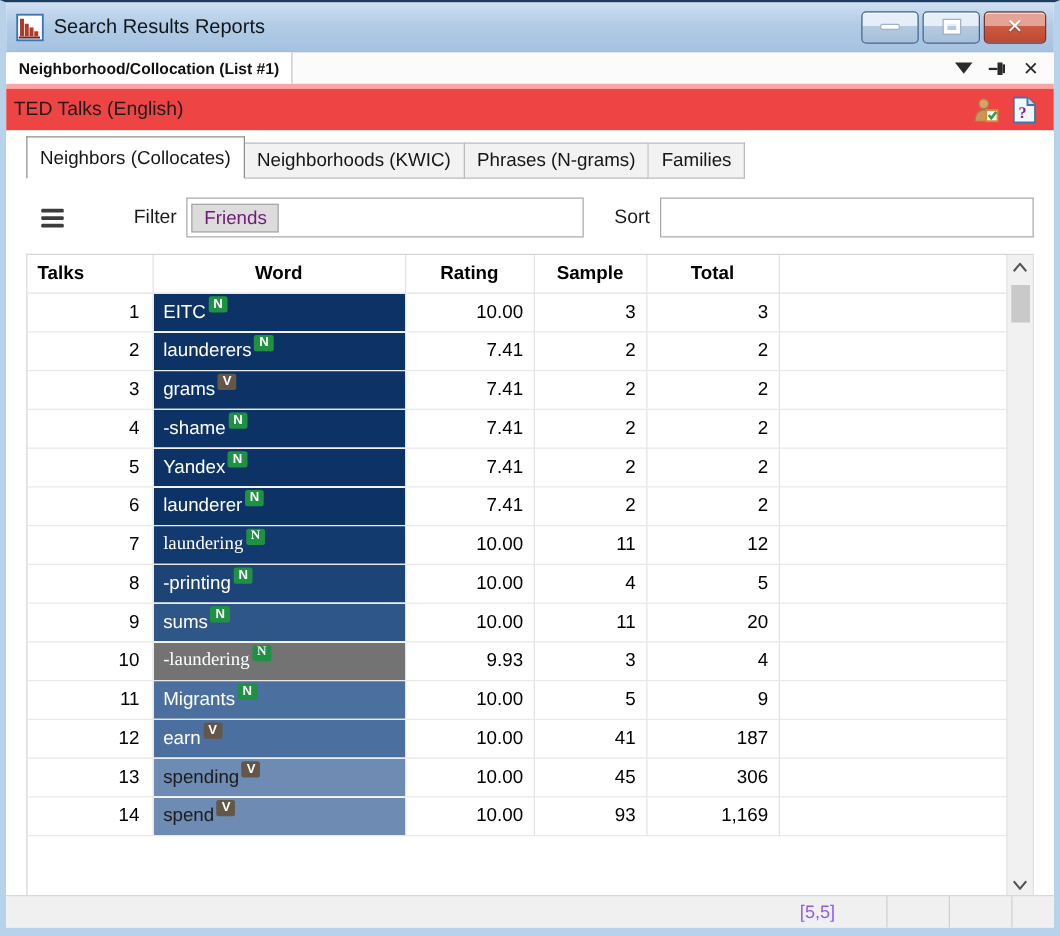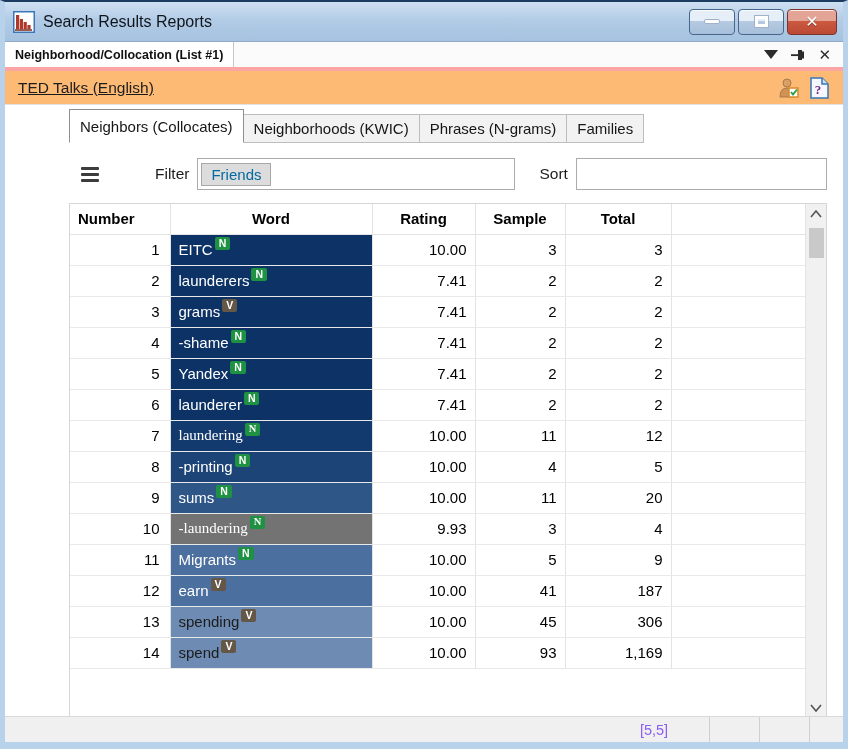--- a/index.html
+++ b/index.html
@@ -53,30 +53,29 @@
     border-right:1px solid #c6c6c6; background:#fff;
     font-weight:bold; font-size:12.5px; color:#111;
   }
   .doctabs .spacer { flex:1; }
   .doctab-icons { display:flex; align-items:center; gap:12px; padding-right:12px; color:#2b2b2b; }
   .tri-down { width:0; height:0; border-left:7px solid transparent; border-right:7px solid transparent; border-top:9px solid #2b2b2b; }
   .x-icon { font-weight:bold; font-size:15px; color:#2b2b2b; }
 
   
   .subheader {
-    height:34px; flex:0 0 34px; background:#fdba74;
-    display:flex; align-items:center; padding:0 14px 0 13px;
+    height:34px; flex:0 0 34px; background:#ef4444;
+    display:flex; align-items:center; padding:0 14px 0 6px;
     border-bottom:1px solid #e2e2e0;
-    text-decoration:underline;
   }
   .corpus-title { flex:1; font-size:15.5px; color:#1d1d1d; }
   .subheader-icons { display:flex; align-items:center; gap:10px; }
 
   
-  .content { flex:1; background:#fff; padding:0 16px; display:flex; flex-direction:column; overflow:hidden;margin-left:48px; }
+  .content { flex:1; background:#fff; padding:0 16px; display:flex; flex-direction:column; overflow:hidden; }
 
   .tabstrip { margin-top:4px; display:flex; align-items:flex-end; height:34px; flex:0 0 34px; }
   .tab {
     padding:0 10px; height:29px; display:flex; align-items:center;
     background:#f2f2f2; border:1px solid #bdbdbd; border-left:none;
     font-size:15px; color:#161616; white-space:nowrap; cursor:default;
   }
   .tab:first-child { border-left:1px solid #bdbdbd; }
   .tab.active { background:#fff; height:34px; border:1px solid #8f8f8f; border-bottom:1px solid #fff; z-index:2; }
 
@@ -87,21 +86,21 @@
   .lbl-filter { margin-left:56px; margin-right:8px; }
   .lbl-sort { margin-left:24px; margin-right:8px; }
   .fakeinput {
     height:32px; background:#fff; border:1px solid #ababab;
     display:flex; align-items:center; padding:0 3px;
   }
   .filter-box { width:318px; }
   .sort-box { flex:1; margin-right:0; }
   .chip {
     background:#dcdcdc; border:1px solid #a8a8a8;
-    padding:2px 9px; font-size:15px; color:#0369a1;
+    padding:2px 9px; font-size:15px; color:#701a75;
   }
   .sort-input { border:none; outline:none; width:100%; height:100%; font:inherit; background:transparent; }
 
   
   .table-wrap {
     margin-top:12px; height:516px; flex:0 0 516px;
     border:1px solid #d6d6d6; display:flex;
     background:#fff;
   }
   .grid-area { flex:1; overflow:hidden; }
@@ -230,21 +229,21 @@
           <colgroup>
               <col class="c1">
               <col class="c2">
               <col class="c3">
               <col class="c4">
               <col class="c5">
               <col class="c6">
             </colgroup>
           <thead>
             <tr>
-              <th class="h-number">Number</th>
+              <th class="h-number">Talks</th>
               <th>Word</th>
               <th>Rating</th>
               <th>Sample</th>
               <th>Total</th>
               <th></th>
             </tr>
           </thead>
           <tbody>
               <tr>
                 <td class="c-num">1</td>

